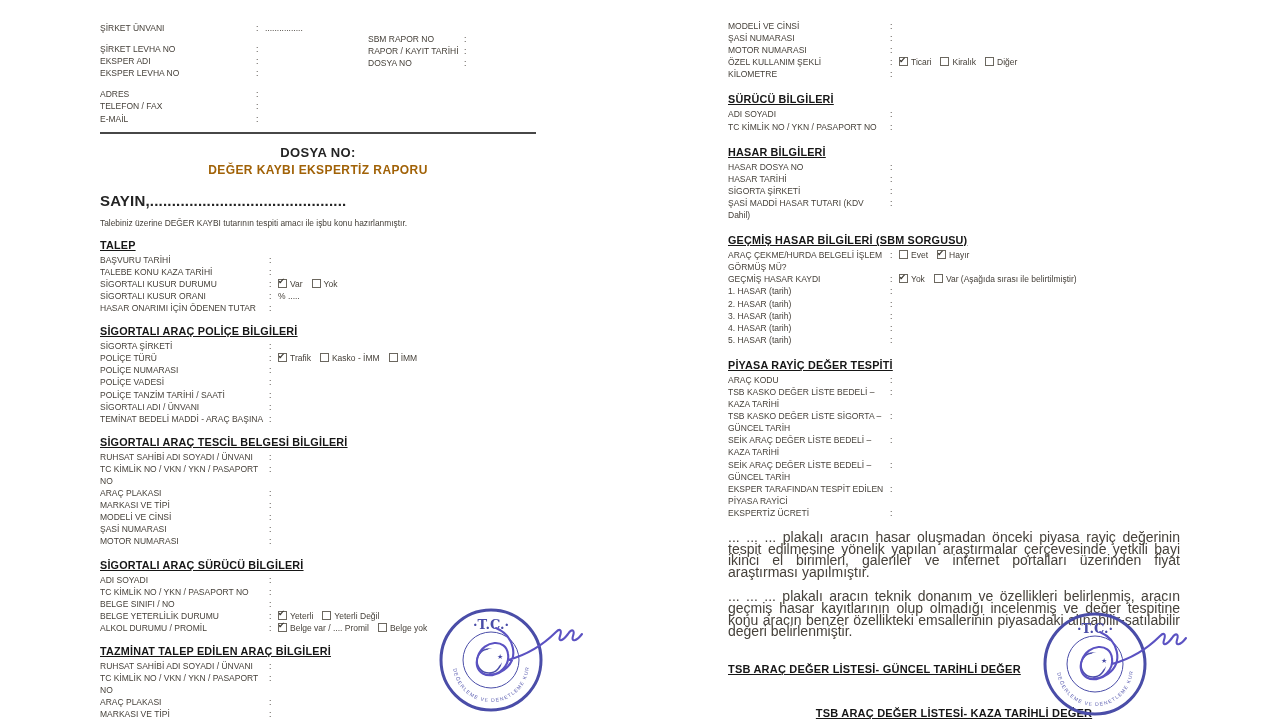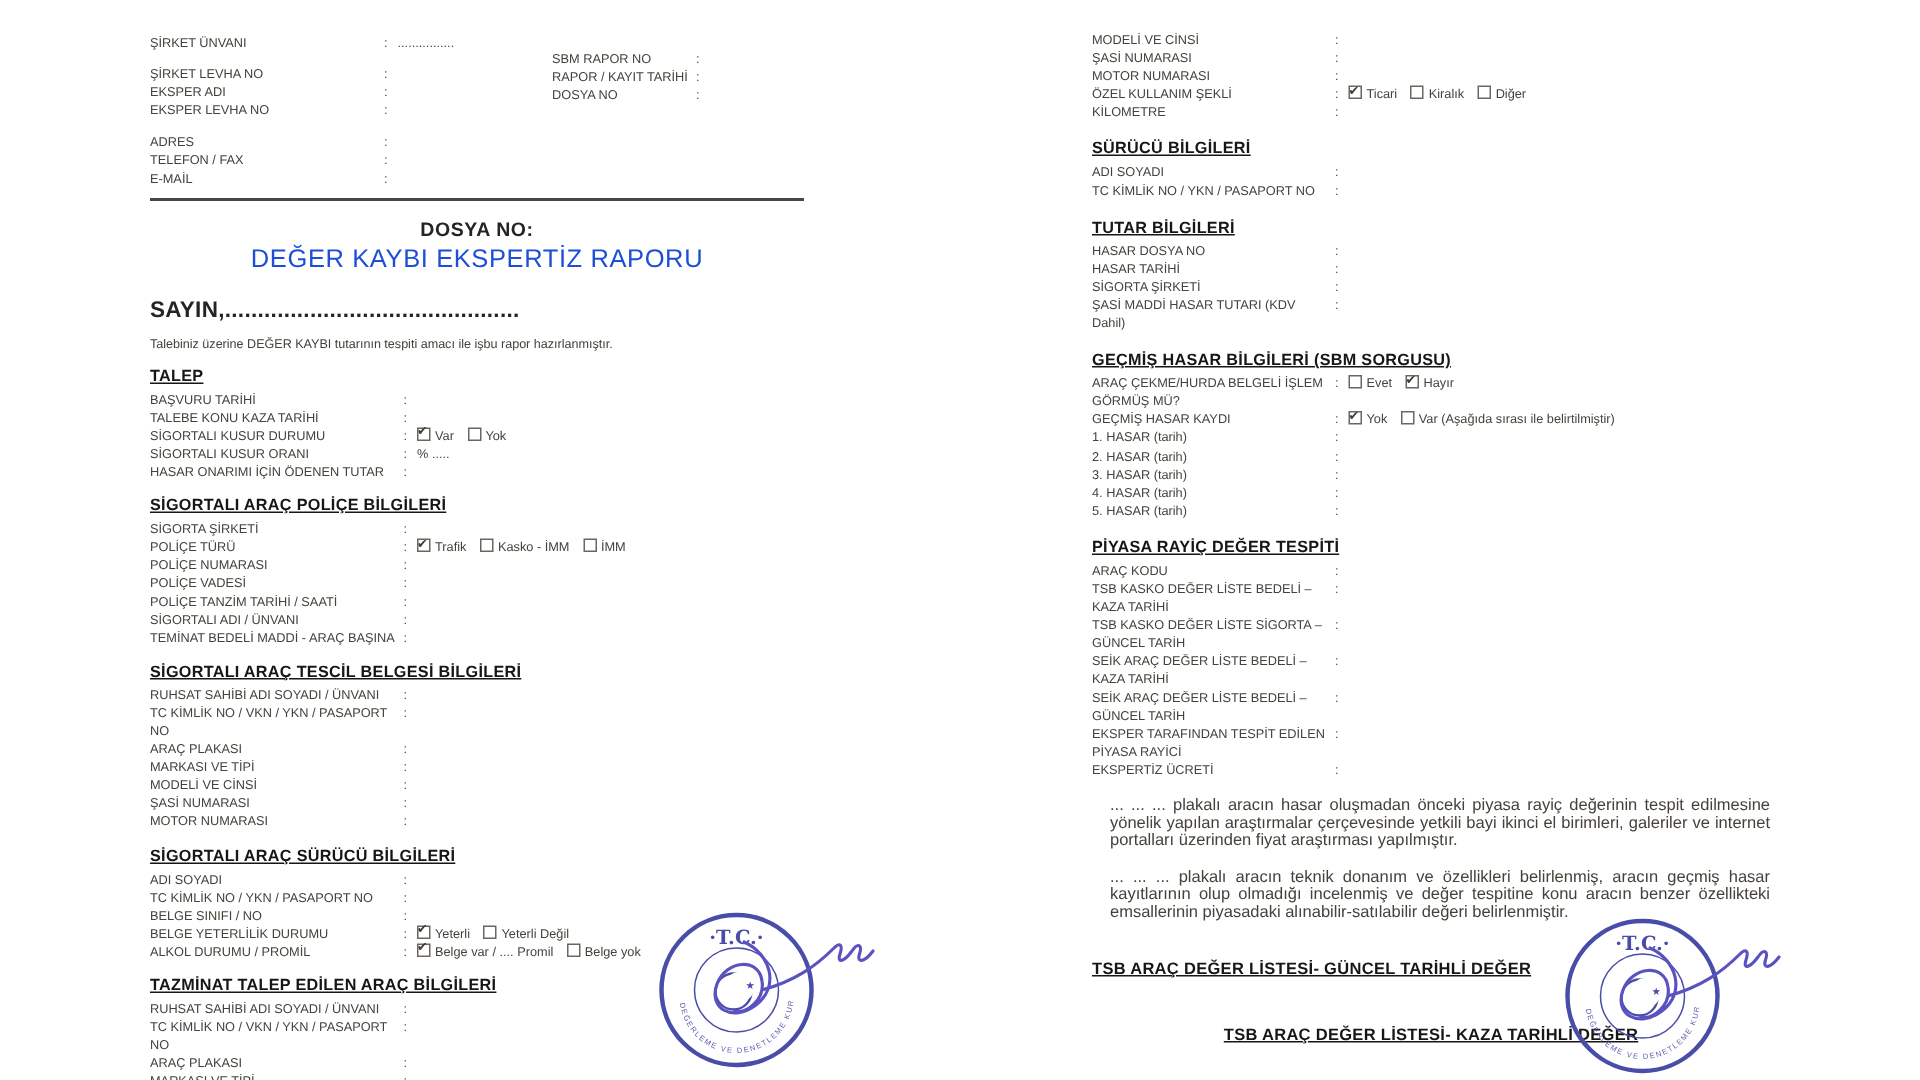--- a/index.html
+++ b/index.html
@@ -9,40 +9,40 @@
   #p1{left:100px;top:22px;width:436px;}
   #p2{left:728px;top:20px;width:452px;}
 
   .hdr{position:relative;}
   #hdr-left .row{--lw:152px;}
   #hdr-right{position:absolute;left:268px;top:11px;width:168px;}
   #hdr-right .row{--lw:92px;}
   .hline{border-top:2px solid #474747;margin-top:7px;}
 
   .t1{margin-top:11px;font-size:13px;font-weight:bold;text-align:center;color:#242424;letter-spacing:.4px;}
-  .t2{margin-top:3px;font-size:17px;font-weight:normal;text-align:center;color:#1d4ed8;letter-spacing:.4px;}
+  .t2{margin-top:3px;font-size:12px;font-weight:bold;text-align:center;color:#a16207;letter-spacing:.4px;}
   .sayin{margin-top:15px;font-weight:bold;font-size:15px;color:#242424;letter-spacing:.2px;}
   .intro{margin-top:9px;font-size:8.4px;color:#46413a;}
 
   .sec{margin-top:11px;}
   #p2 .sec{margin-top:13px;}
   .sec-h{font-size:10.8px;font-weight:bold;color:#161616;text-decoration:underline;margin-bottom:3px;letter-spacing:.2px;}
 
   .row{display:flex;align-items:flex-start;font-size:8.5px;line-height:12.1px;color:#46413a;}
   .row.gap{margin-top:9px;}
   .lbl{flex:none;width:var(--lw,165px);padding-right:4px;}
   .colon{flex:none;width:9px;}
   .val{flex:1;}
   #p2 .row{--lw:158px;}
 
   .cbg{margin-right:9px;white-space:nowrap;display:inline-block;}
   .cb{display:inline-block;width:7px;height:7px;border:1px solid #6b675f;margin-right:3px;vertical-align:-1px;position:relative;background:#fff;}
   .cb.checked::after{content:"✔";position:absolute;left:-1px;top:-4.5px;font-size:8.5px;color:#3d3a33;}
 
-  .para{margin-top:13px;font-size:11px;line-height:11.6px;text-align:justify;color:#46413a;margin-left:12px;}
+  .para{margin-top:13px;font-size:14px;line-height:11.6px;text-align:justify;color:#46413a;}
   .footh{font-size:11px;font-weight:bold;text-decoration:underline;color:#161616;margin-top:25px;letter-spacing:.2px;}
   .footh.f2{margin-top:32px;text-align:center;}
 
   .stamp{position:absolute;color:#4a4da8;}
   #stamp1{left:434px;top:602px;}
   #stamp2{left:1038px;top:606px;}
   .stamp svg{display:block;}
 </style>
 </head>
 <body>
@@ -103,21 +103,21 @@
             <span class="lbl">DOSYA NO</span>
             <span class="colon">:</span>
             <span class="val"></span>
           </div>
         </div>
     </div>
     <div class="hline"></div>
     <div class="t1">DOSYA NO:</div>
     <div class="t2">DEĞER KAYBI EKSPERTİZ RAPORU</div>
     <div class="sayin">SAYIN,.............................................</div>
-    <div class="intro">Talebiniz üzerine DEĞER KAYBI tutarının tespiti amacı ile işbu rapor hazırlanmıştır.</div>
+    <div class="intro">Talebiniz üzerine DEĞER KAYBI tutarının tespiti amacı ile işbu konu hazırlanmıştır.</div>
     <div id="p1-sections">
         <div class="sec">
           <div class="sec-h">TALEP</div>
           <div>
             <div class="row">
               <span class="lbl">BAŞVURU TARİHİ</span>
               <span class="colon">:</span>
               <span class="val"></span>
             </div>
             <div class="row">
@@ -318,21 +318,21 @@
               <span class="val"></span>
             </div>
             <div class="row">
               <span class="lbl">TC KİMLİK NO / YKN / PASAPORT NO</span>
               <span class="colon">:</span>
               <span class="val"></span>
             </div>
           </div>
         </div>
         <div class="sec">
-          <div class="sec-h">TUTAR BİLGİLERİ</div>
+          <div class="sec-h">HASAR BİLGİLERİ</div>
           <div>
             <div class="row">
               <span class="lbl">HASAR DOSYA NO</span>
               <span class="colon">:</span>
               <span class="val"></span>
             </div>
             <div class="row">
               <span class="lbl">HASAR TARİHİ</span>
               <span class="colon">:</span>
               <span class="val"></span>

